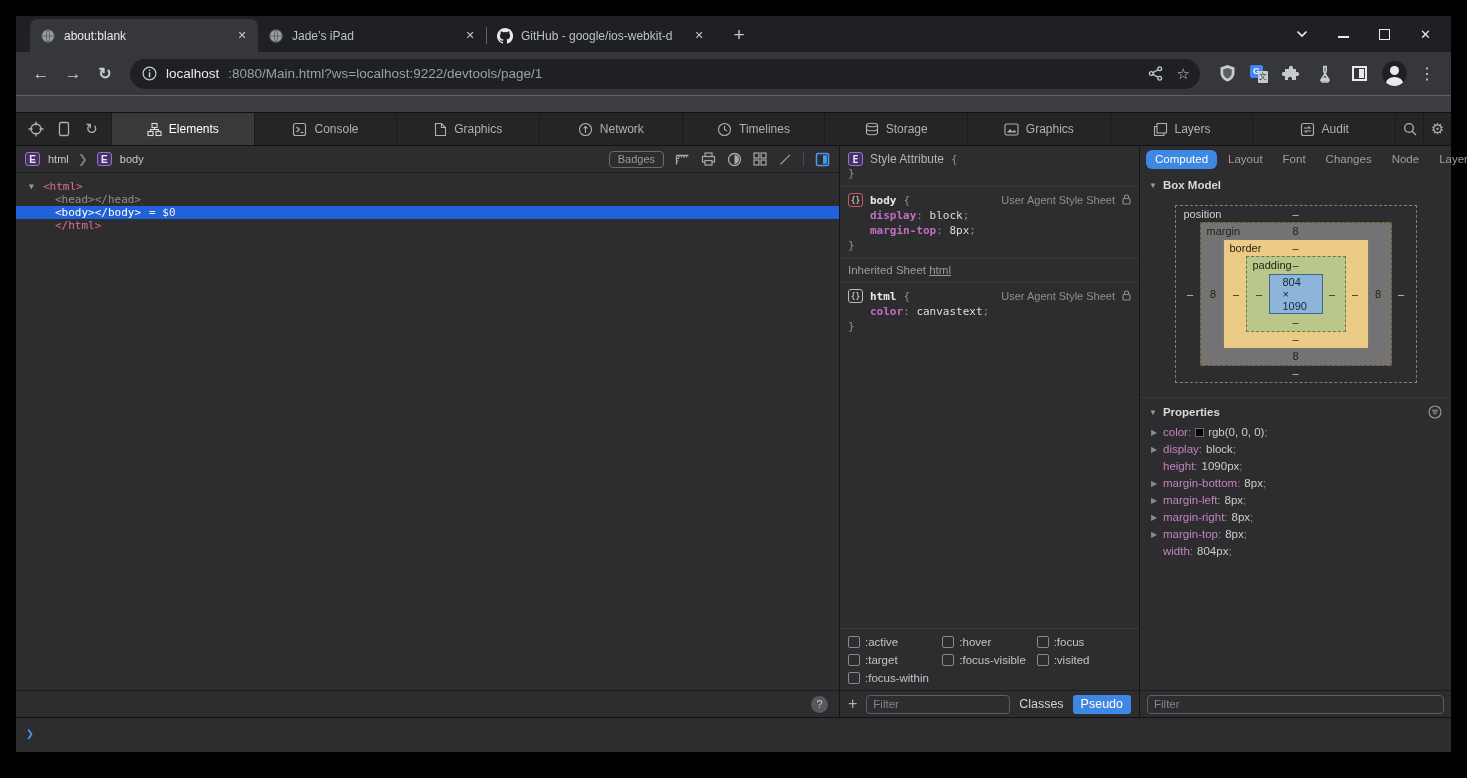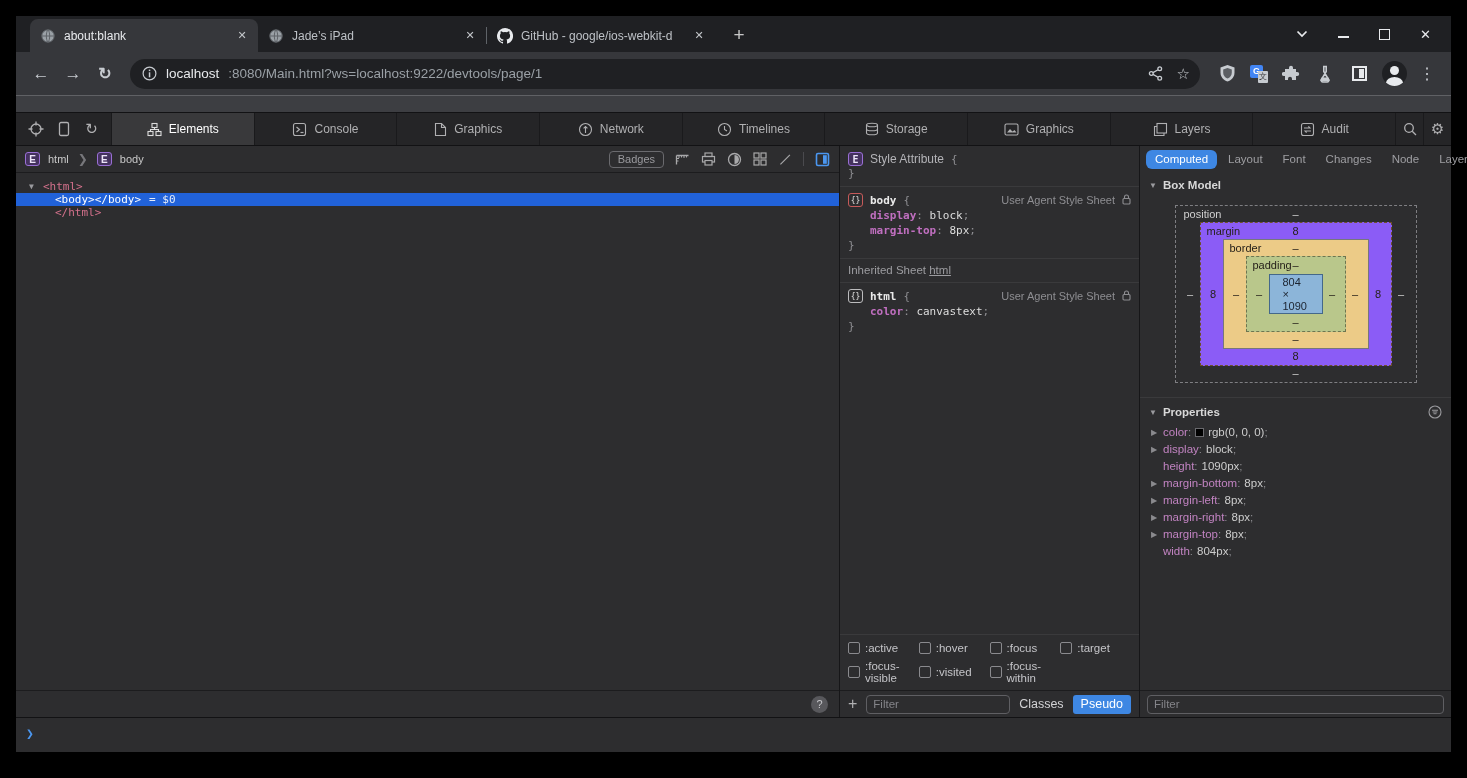--- a/index.html
+++ b/index.html
@@ -88,21 +88,21 @@
   .rule-note { position:absolute; right:24px; top:7px; color:#8e8e92; font-family:"Liberation Sans",sans-serif; font-size:11px; }
   .lock { position:absolute; right:8px; top:7px; }
   .prop-line { padding-left:22px; line-height:13px; margin-top:2px; }
   .prop-name { color:#c06fc0; font-weight:bold; }
   .prop-value { color:#dedede; }
   .prop-value::before { content:": "; color:#8e8e92; font-weight:normal; }
   .prop-value::after { content:";"; color:#8e8e92; }
   .rule-close { margin-top:2px; }
   .inherited-bar { border-top:1px solid #3a3a3c; padding:5px 8px 6px; color:#9c9ca0; font-family:"Liberation Sans",sans-serif; font-size:11.5px; }
   .inherited-link { text-decoration:underline; }
-  .pseudo-area { flex:none; border-top:1px solid #3a3a3c; padding:7px 8px 6px; display:grid; grid-template-columns:1fr 1fr 1fr 1fr; row-gap:6px; font-family:"Liberation Sans",sans-serif; color:#c4c4c8; font-size:11.5px; }
+  .pseudo-area { flex:none; border-top:1px solid #3a3a3c; padding:7px 8px 6px; display:grid; grid-template-columns:1fr 1fr 1fr; row-gap:6px; font-family:"Liberation Sans",sans-serif; color:#c4c4c8; font-size:11.5px; }
   .pseudo-item { display:flex; align-items:center; }
   .checkbox { width:12px; height:12px; border:1px solid #8a8a8e; border-radius:2px; background:transparent; margin-right:5px; flex:none; }
   .styles-bottombar { height:27px; flex:none; border-top:1px solid #1c1c1e; display:flex; align-items:center; padding:0 8px; gap:9px; font-family:"Liberation Sans",sans-serif; }
   .add-btn { color:#b0b0b2; font-size:16px; line-height:1; }
   .filter-input { flex:1; height:19px; border:1px solid #5f5f63; border-radius:4px; background:transparent; color:#d0d0d0; padding:0 6px; font-size:11.5px; outline:none; font-family:"Liberation Sans",sans-serif; min-width:0; }
   .filter-input::placeholder { color:#85858a; }
   .classes-btn { color:#d2d2d4; font-size:12.5px; }
   .pseudo-btn { background:#3e87e3; color:#fff; border-radius:3px; padding:2px 8px 3px; font-size:12.5px; }
 
   
@@ -113,21 +113,21 @@
   .section-header { display:flex; align-items:center; gap:6px; padding:7px 9px 4px; color:#d8d8d8; font-weight:bold; font-size:11.5px; }
   .tri { color:#9a9a9e; font-size:8px; }
   .boxmodel-wrap { display:flex; justify-content:center; padding:10px 0 14px; }
   .bm { font-size:11px; }
   .bm-top, .bm-bot { position:relative; text-align:center; height:15px; line-height:15px; }
   .bm-label { position:absolute; left:3px; }
   .bm-mid { display:flex; align-items:center; }
   .bm-mid .side { width:19px; text-align:center; flex:none; }
   .bm-mid .kid { flex:1; }
   .bm-position { width:242px; border:1px dashed #7e7e82; padding:1px 5px 1px; color:#d0d0d0; }
-  .bm-margin { background:#8b5cf6; border:1px dashed #6d4f28; color:#26211a; padding:1px 3px; }
+  .bm-margin { background:#737373; border:1px dashed #6d4f28; color:#26211a; padding:1px 3px; }
   .bm-border { background:#eccb87; border:1px solid #77777b; color:#26211a; padding:1px 3px; }
   .bm-padding { background:#b9c78b; border:1px dashed #6d7550; color:#26211a; padding:1px 3px; }
   .bm-content { background:#8cb5d9; border:1px solid #44688a; color:#1c2430; padding:1px 13px; margin:1px auto; width:fit-content; }
   .props-section { border-top:1px solid #3a3a3c; }
   .props-header { display:flex; align-items:center; gap:6px; padding:7px 9px 5px; color:#d8d8d8; font-weight:bold; }
   .props-filter-ic { margin-left:auto; }
   .prop-item { display:flex; align-items:center; gap:4px; padding:1px 9px 1px 11px; line-height:15px; }
   .prop-item .tri-r { color:#8a8a8e; font-size:8px; width:8px; flex:none; }
   .cname { color:#c183c1; }
   .cname::after { content:":"; color:#8a8a8e; }
@@ -373,20 +373,21 @@
               </svg>
             <span class="hdr-divider"></span>
             <svg width="15" height="15" viewBox="0 0 15 15">
                 <rect x="1.5" y="1.5" width="12" height="12" rx="1.5" fill="none" stroke="#4b97f0" stroke-width="1.6"></rect>
                 <rect x="8" y="3.2" width="3.8" height="8.6" fill="#4b97f0"></rect>
               </svg>
           </div>
         </div>
         <div class="dom-tree">
           <div class="dom-line"><span class="arrow">▼</span><span>&lt;html&gt;</span></div>
+          <div class="dom-line indent gray"><span>&lt;head&gt;&lt;/head&gt;</span></div>
           <div class="dom-line indent selected"><span>&lt;body&gt;&lt;/body&gt;</span><span class="suffix">= $0</span></div>
           <div class="dom-line"><span style="padding-left:12px;">&lt;/html&gt;</span></div>
         </div>
         <div class="dom-footer">
           <span class="help-btn">?</span>
         </div>
       </div>
 
       <div class="col-styles">
         <div class="styles-scroll">

